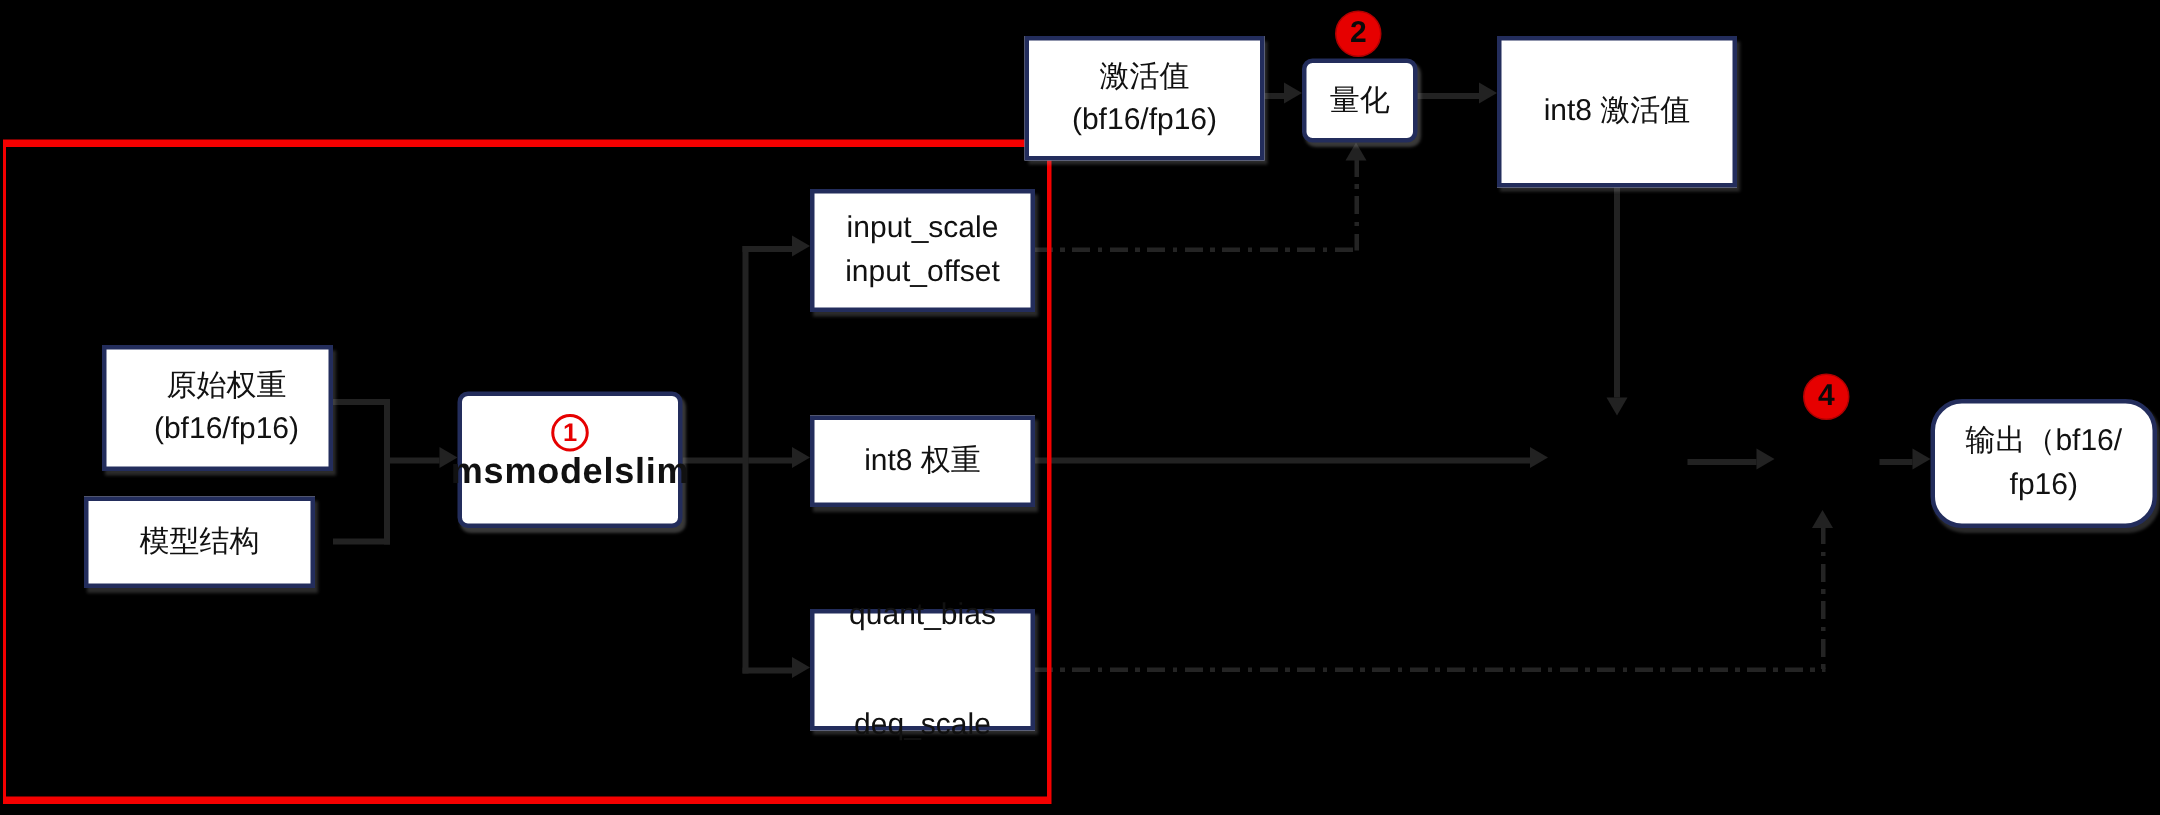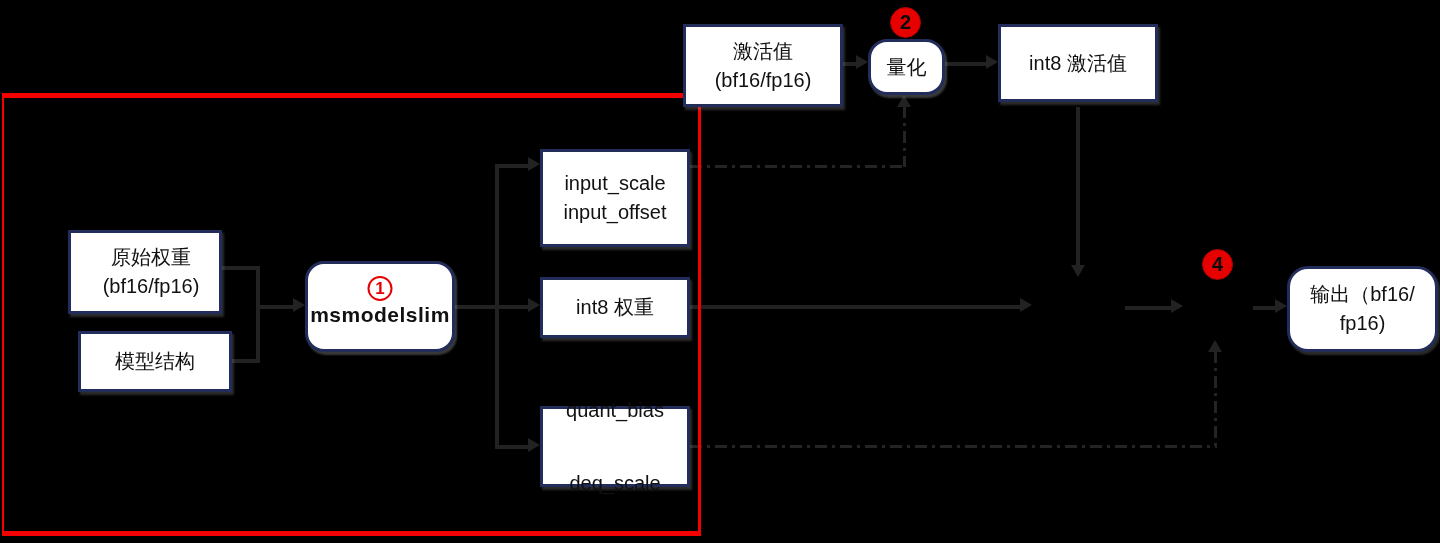--- a/index.html
+++ b/index.html
@@ -9,22 +9,22 @@
   }
   
   .box,.rbox{
     position:absolute;box-sizing:border-box;background:#fff;
     border:3px solid #232d5c;color:#111;
     display:flex;flex-direction:column;align-items:center;justify-content:center;
     text-align:center;font-size:20px;line-height:29px;
     box-shadow:2px 3px 2px rgba(150,150,150,0.28);
     z-index:5;
   }
-  .rbox{border-radius:19px;box-shadow:2px 3px 2px rgba(150,150,150,0.38);}
-  .bold{font-weight:bold;font-size:21px;letter-spacing:0.5px;}
+  .rbox{border-radius:7px;box-shadow:2px 3px 2px rgba(150,150,150,0.38);}
+  .bold{font-weight:bold;font-size:24px;letter-spacing:0.5px;}
   
   #red-frame{
     position:absolute;left:2px;top:93px;width:699px;height:443px;box-sizing:border-box;
     border-top:5px solid #f50000;border-bottom:5px solid #f50000;
     border-left:2px solid #f50000;border-right:3px solid #f50000;
     z-index:4;
   }
   
   .badge{
     position:absolute;display:flex;align-items:center;justify-content:center;
@@ -60,39 +60,39 @@
   <div class="box" style="left:683px;top:24px;width:160px;height:83px;">
     <span>激活值</span>
     <span>(bf16/fp16)</span>
   </div>
 
   <div class="badge filled" style="left:890px;top:7px;">2</div>
   <div class="rbox" style="left:868px;top:39px;width:77px;height:56px;">
     <span>量化</span>
   </div>
 
-  <div class="box" style="left:998px;top:24px;width:160px;height:78px;justify-content:center;">
+  <div class="box" style="left:998px;top:24px;width:160px;height:101px;justify-content:center;">
     <span>int8 激活值</span>
   </div>
 
   <div class="box" style="left:68px;top:230px;width:154px;height:84px;padding-left:12px;">
     <span>原始权重</span>
     <span>(bf16/fp16)</span>
   </div>
 
-  <div class="box" style="left:78px;top:331px;width:154px;height:61px;">
+  <div class="box" style="left:56px;top:331px;width:154px;height:61px;">
     <span>模型结构</span>
   </div>
 
   <div class="rbox" style="left:305px;top:261px;width:150px;height:91px;padding-top:20px;justify-content:flex-start;">
     <div class="badge outline" style="left:50%;top:12px;transform:translateX(-50%);">1</div>
     <span class="bold" style="margin-top:16px;">msmodelslim</span>
   </div>
 
-  <div class="box" style="left:540px;top:126px;width:150px;height:98px;margin-top:23px;">
+  <div class="box" style="left:540px;top:126px;width:150px;height:82px;">
     <span>input_scale</span>
     <span>input_offset</span>
   </div>
 
   <div class="box" style="left:540px;top:277px;width:150px;height:61px;">
     <span>int8 权重</span>
   </div>
 
   <div class="box" style="left:540px;top:406px;width:150px;height:81px;gap:44px;">
     <span>quant_bias</span>

